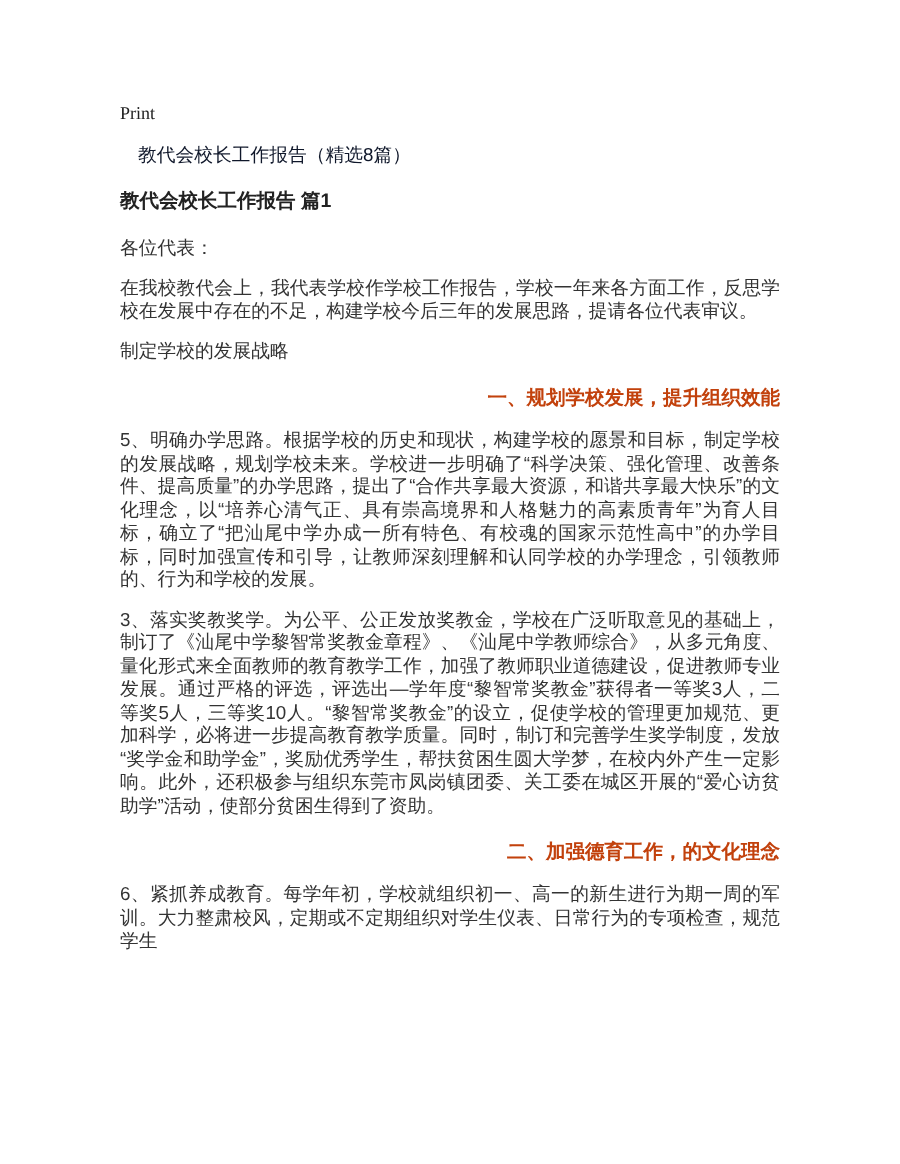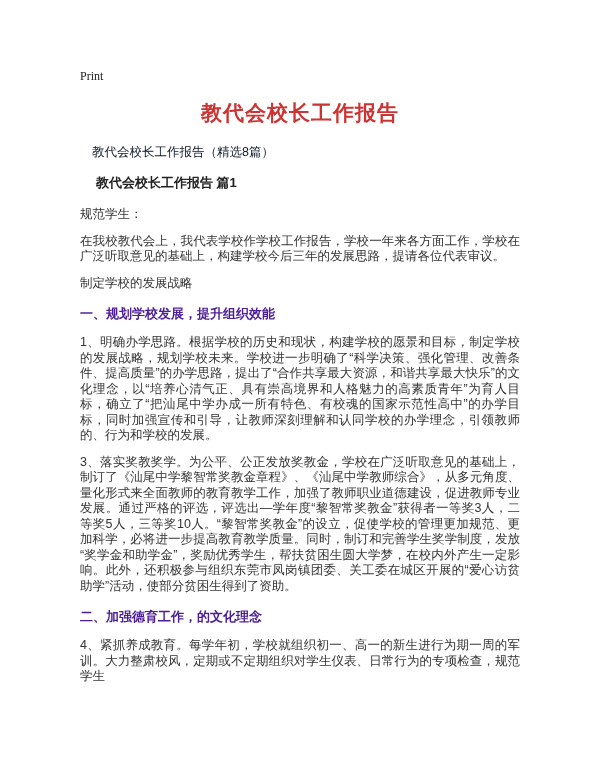--- a/index.html
+++ b/index.html
@@ -35,60 +35,60 @@
   }
   .subtitle {
     font-size: 12.5px;
     margin: 0 0 13px 12px;
     color: #0f172a;
   }
   .article-heading {
     font-size: 13px;
     font-weight: bold;
     color: #222222;
-    margin: 0 0 15px 16px;
+    margin: 0 0 15px 0;
   }
   .body-text {
     font-size: 12.5px;
     line-height: 15.5px;
     margin: 0 0 11px 0;
     text-align: justify;
     color: #333333;
   }
   .bold-heading {
     font-size: 13px;
     font-weight: bold;
-    color: #4c1d95;
+    color: #c2410c;
     margin: 15px 0 13px 0;
     line-height: 16px;
+    text-align: right;
   }
 </style>
 </head>
 <body>
 
 <div class="page">
 
   <span class="print-link">Print</span>
 
-  <h1 class="doc-title" style="color: rgb(204, 51, 51);">教代会校长工作报告</h1>
 
   <p class="subtitle">教代会校长工作报告（精选8篇）</p>
 
   <h2 class="article-heading">教代会校长工作报告 篇1</h2>
 
-  <p class="body-text">规范学生：</p>
+  <p class="body-text">各位代表：</p>
 
-  <p class="body-text">在我校教代会上，我代表学校作学校工作报告，学校一年来各方面工作，学校在广泛听取意见的基础上，构建学校今后三年的发展思路，提请各位代表审议。</p>
+  <p class="body-text">在我校教代会上，我代表学校作学校工作报告，学校一年来各方面工作，反思学校在发展中存在的不足，构建学校今后三年的发展思路，提请各位代表审议。</p>
 
   <p class="body-text">制定学校的发展战略</p>
 
   <h3 class="bold-heading">一、规划学校发展，提升组织效能</h3>
 
-  <p class="body-text">1、明确办学思路。根据学校的历史和现状，构建学校的愿景和目标，制定学校的发展战略，规划学校未来。学校进一步明确了“科学决策、强化管理、改善条件、提高质量”的办学思路，提出了“合作共享最大资源，和谐共享最大快乐”的文化理念，以“培养心清气正、具有崇高境界和人格魅力的高素质青年”为育人目标，确立了“把汕尾中学办成一所有特色、有校魂的国家示范性高中”的办学目标，同时加强宣传和引导，让教师深刻理解和认同学校的办学理念，引领教师的、行为和学校的发展。</p>
+  <p class="body-text">5、明确办学思路。根据学校的历史和现状，构建学校的愿景和目标，制定学校的发展战略，规划学校未来。学校进一步明确了“科学决策、强化管理、改善条件、提高质量”的办学思路，提出了“合作共享最大资源，和谐共享最大快乐”的文化理念，以“培养心清气正、具有崇高境界和人格魅力的高素质青年”为育人目标，确立了“把汕尾中学办成一所有特色、有校魂的国家示范性高中”的办学目标，同时加强宣传和引导，让教师深刻理解和认同学校的办学理念，引领教师的、行为和学校的发展。</p>
 
 
   <p class="body-text">3、落实奖教奖学。为公平、公正发放奖教金，学校在广泛听取意见的基础上，制订了《汕尾中学黎智常奖教金章程》、《汕尾中学教师综合》，从多元角度、量化形式来全面教师的教育教学工作，加强了教师职业道德建设，促进教师专业发展。通过严格的评选，评选出—学年度“黎智常奖教金”获得者一等奖3人，二等奖5人，三等奖10人。“黎智常奖教金”的设立，促使学校的管理更加规范、更加科学，必将进一步提高教育教学质量。同时，制订和完善学生奖学制度，发放“奖学金和助学金”，奖励优秀学生，帮扶贫困生圆大学梦，在校内外产生一定影响。此外，还积极参与组织东莞市凤岗镇团委、关工委在城区开展的“爱心访贫助学”活动，使部分贫困生得到了资助。</p>
 
   <h3 class="bold-heading">二、加强德育工作，的文化理念</h3>
 
-  <p class="body-text">4、紧抓养成教育。每学年初，学校就组织初一、高一的新生进行为期一周的军训。大力整肃校风，定期或不定期组织对学生仪表、日常行为的专项检查，规范学生</p>
+  <p class="body-text">6、紧抓养成教育。每学年初，学校就组织初一、高一的新生进行为期一周的军训。大力整肃校风，定期或不定期组织对学生仪表、日常行为的专项检查，规范学生</p>
 
 </div>
 
 </body></html>

